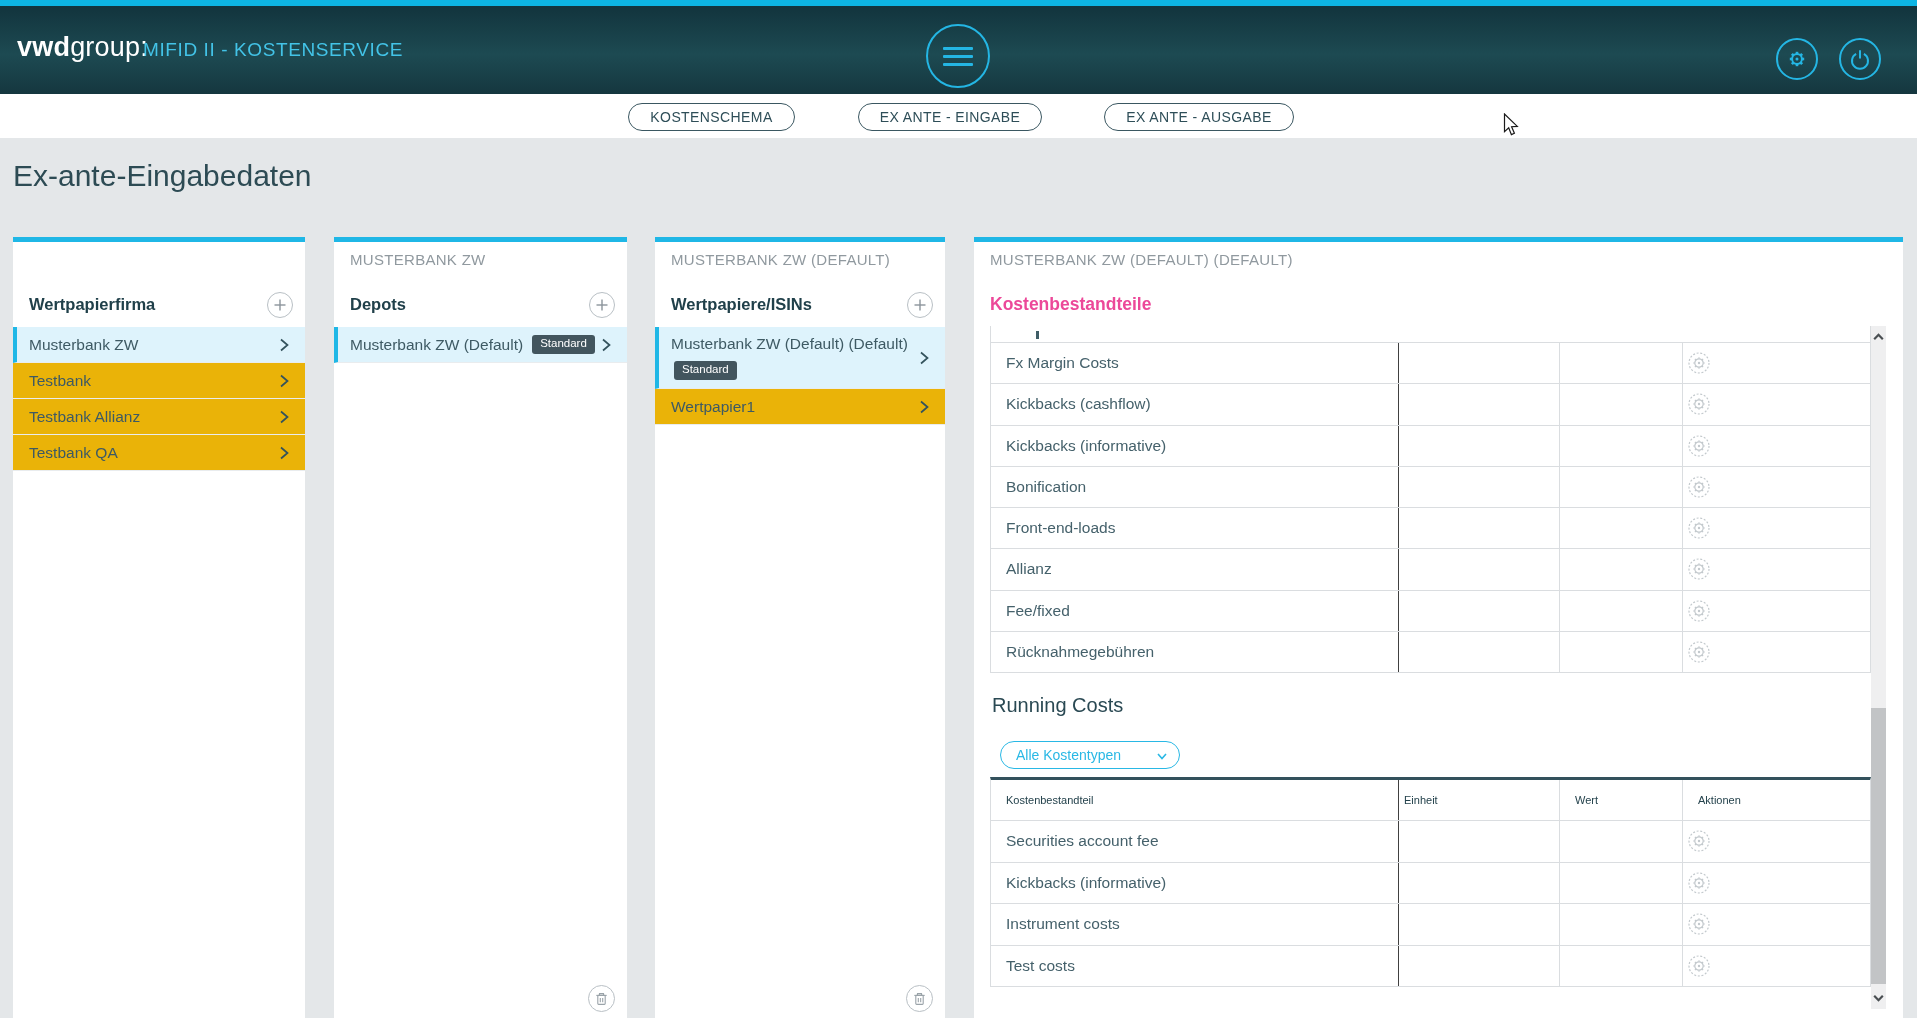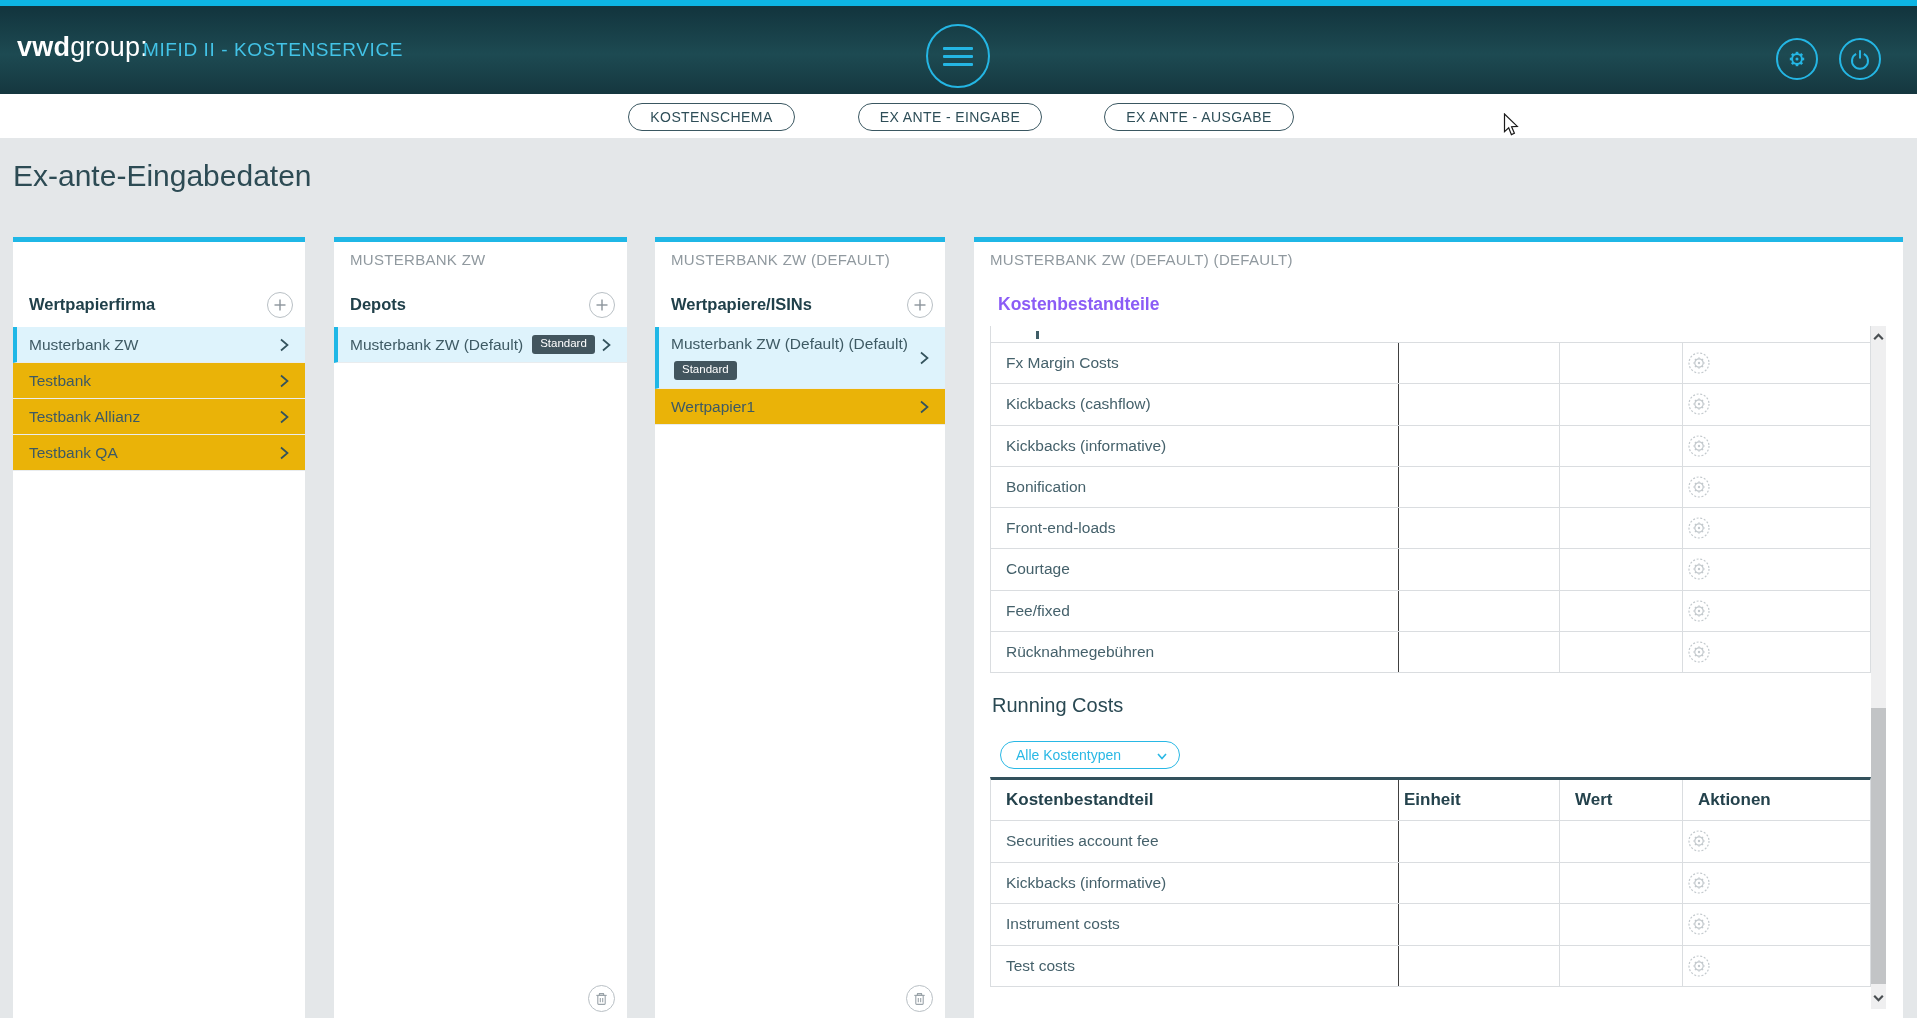--- a/index.html
+++ b/index.html
@@ -54,21 +54,21 @@
   .list-item .chev { position:absolute; right:12px; top:50%; transform:translateY(-50%); }
   .list-item.two-line { height:62px; display:block; padding-top:8px; }
   .badge { display:inline-block; background:#42555e; color:#ffffff; font-size:11.5px; line-height:1;
            padding:3px 8px 4px; border-radius:3px; }
   .inline-badge { margin-left:9px; }
   .badge-row { margin-top:6px; margin-left:3px; }
   .trash-btn { position:absolute; right:12px; bottom:10px; width:27px; height:27px; border:1.5px solid #b9c0c5;
                border-radius:50%; display:flex; align-items:center; justify-content:center; cursor:pointer; background:#fff; }
 
   
-  .detail-title { position:absolute; left:24px; top:52px; font-size:17.5px; font-weight:bold; color:#8b5cf6; }
+  .detail-title { position:absolute; left:16px; top:52px; font-size:17.5px; font-weight:bold; color:#ec4899; }
   .viewport { position:absolute; left:16px; top:84px; width:896px; height:683px; overflow:hidden; }
 
   .ctable { position:absolute; left:0; width:881px; border-left:1px solid #dadde0; border-right:1px solid #dadde0; }
   .ctable.upper { top:0; }
   .partial-row { position:relative; height:17px; border-bottom:1px solid #dadde0; overflow:hidden; }
   .partial-mark { position:absolute; left:45px; bottom:3px; width:3px; height:8px; background:#3f5d66; }
   .trow { display:flex; height:41.25px; border-bottom:1px solid #dadde0; align-items:stretch;justify-content:space-between; }
   .trow.rc { height:41.5px; }
   .c { display:flex; align-items:center; font-size:15.5px; color:#45616b; }
   .c1 { width:407px; padding-left:15px; }
@@ -77,21 +77,21 @@
   .c4 { flex:1; border-left:1px solid #dadde0; padding-left:5px; }
   .actionbtn { display:inline-flex; cursor:pointer; }
 
   .running-title { position:absolute; left:2px; top:368px; font-size:20px; color:#2a4953; }
   .filter-select { position:absolute; left:10px; top:415px; width:180px; height:28px; border:1.5px solid #29b8e5;
                    border-radius:14px; color:#29b8e5; font-size:14px; display:flex; align-items:center;
                    padding-left:15px; background:#fff; cursor:pointer; }
   .filter-select .dd-chev { position:absolute; right:11px; top:8px; }
 
   .ctable.lower { top:451px; border-top:3px solid #33515c; }
-  .thead .c { font-weight:bold; font-size:17px; color:#24424c; }
+  .thead .c { font-weight:normal; font-size:11px; color:#24424c; }
   .thead { display:flex; height:41px; border-bottom:1px solid #dadde0; }
 
   
   .vscroll { position:absolute; right:0; top:0; width:15px; height:683px; background:#efeff0; }
   .vs-btn { position:absolute; left:0; width:15px; height:21px; background:#efeff0; display:flex;
             align-items:center; justify-content:center; cursor:pointer; }
   .vs-btn.up { top:0; } .vs-btn.down { bottom:0; height:22px; }
   .vs-thumb { position:absolute; left:0; top:382px; width:15px; height:276px; background:#c2c4c6; cursor:pointer; }
 
   
@@ -394,21 +394,21 @@
                     <line x1="6.8" y1="11" x2="5.2" y2="11"></line>
                     <line x1="8" y1="8" x2="6.9" y2="6.9"></line>
                     <line x1="11" y1="6.8" x2="11" y2="5.2"></line>
                     <line x1="14" y1="8" x2="15.1" y2="6.9"></line>
                   </g>
                 </svg>
               </span>
           </div>
         </div>
         <div class="trow">
-          <div class="c c1">Courtage</div>
+          <div class="c c1">Allianz</div>
           <div class="c c2"></div>
           <div class="c c3"></div>
           <div class="c c4">
             <span class="actionbtn">
                 <svg width="22" height="22" viewBox="0 0 22 22" fill="none" stroke="#c3c9cd" stroke-width="1.2">
                   <circle cx="11" cy="11" r="10" stroke-dasharray="2 1.7"></circle>
                   <circle cx="11" cy="11" r="4.2"></circle>
                   <circle cx="11" cy="11" r="1.2" fill="#c3c9cd" stroke="none"></circle>
                   <g>
                     <line x1="15.2" y1="11" x2="16.8" y2="11"></line>

